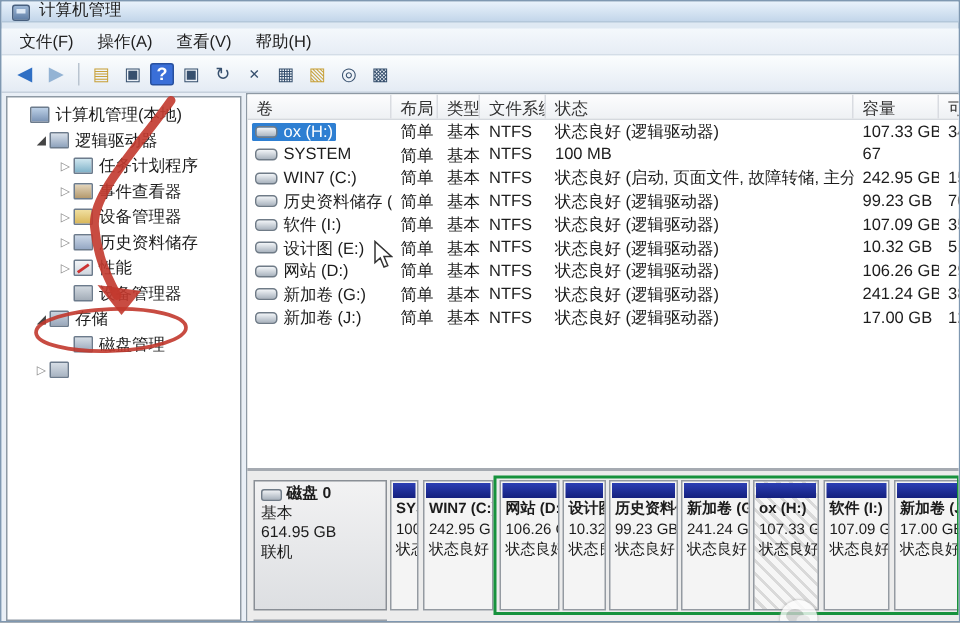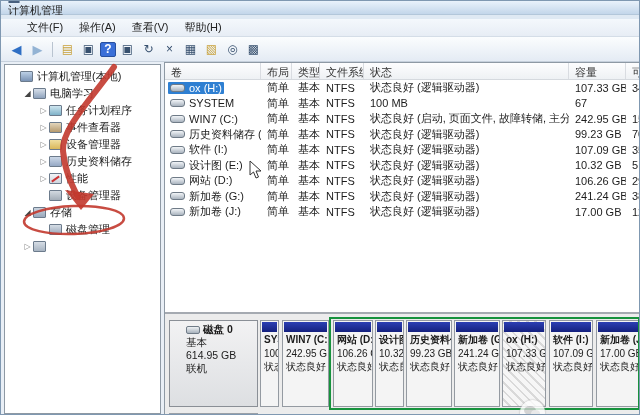--- a/index.html
+++ b/index.html
@@ -2,29 +2,29 @@
 <html><head>
 <meta charset="utf-8">
 <style>
   html,body{margin:0;padding:0;background:#888;}
   *{box-sizing:border-box;}
   .window{position:relative;width:640px;height:415px;overflow:hidden;
     font-family:"Liberation Sans","DejaVu Sans",sans-serif;font-size:11px;color:#1c1c1c;
     background:#dfe9f3;border:1px solid #7f98b1;}
   
   .titlebar{position:absolute;left:0;top:0;width:640px;height:14px;
-    background:linear-gradient(#e9f2fb,#c3d6ea);display:flex;align-items:flex-start;padding-left:7px;
-    border-bottom:1px solid #b3c7da;flex-direction:column;}
+    background:linear-gradient(#e9f2fb,#c3d6ea);display:flex;align-items:flex-end;padding-left:7px;
+    border-bottom:1px solid #b3c7da;}
   .app-icon{width:12px;height:11px;margin-right:6px;background:linear-gradient(#9db7d6,#5f7ea6);
     border:1px solid #48607f;border-radius:2px;position:relative;}
   .app-icon::after{content:"";position:absolute;left:2px;top:2px;width:6px;height:3px;background:#dce8f5;}
   .title-text{font-size:11px;color:#222;}
   
   .menubar{position:absolute;left:0;top:18px;width:640px;height:18px;background:linear-gradient(#f4f8fc,#e7edf5);
-    display:flex;align-items:center;padding-left:18px;border-bottom:1px solid #d4dde7;}
+    display:flex;align-items:center;padding-left:4px;border-bottom:1px solid #d4dde7;}
   .menu-item{padding:1px 8px;color:#222;}
   
   .toolbar{position:absolute;left:0;top:36px;width:640px;height:25px;background:linear-gradient(#fbfdfe,#e4ebf4);
     display:flex;align-items:center;padding-left:5px;border-bottom:1px solid #c6d0dc;}
   .tbi{width:19px;height:17px;margin:0 1px;display:flex;align-items:center;justify-content:center;
     font-size:12px;color:#4a6684;border-radius:2px;}
   .tbi.back{color:#2f6fc4;font-size:13px;}
   .tbi.fwd{color:#93b3d4;font-size:13px;}
   .tbi.folder{color:#c8a23c;}
   .tbi.help{background:#3a6fd8;color:#fff;font-weight:bold;width:16px;height:15px;border:1px solid #27509f;}
@@ -64,21 +64,21 @@
   .vrow div{overflow:hidden;white-space:nowrap;padding-left:6px;}
   .vname{display:flex;align-items:center;padding-left:3px !important;}
   .vname-inner{display:inline-flex;align-items:center;padding:0 2px;border-radius:1px;}
   .vname-inner.sel{background:#2e7fd2;color:#fff;}
   .drive-ico{width:15px;height:8px;border:1px solid #6f7b87;border-radius:3px;
     background:linear-gradient(#f2f5f8,#aab4bf);margin-right:4px;flex:0 0 15px;}
   
   .splitter{position:absolute;left:0;top:249px;width:477px;height:2px;background:#a5aab1;}
   .gview{position:absolute;left:0;top:251px;width:477px;height:103px;background:#ececec;}
   .diskbox{position:absolute;left:4px;top:6px;width:89px;height:87px;background:linear-gradient(#f2f2f3,#dddfe2);
-    border:1px solid #8a8f96;padding:2px 16px;font-size:10.5px;line-height:13px;}
+    border:1px solid #8a8f96;padding:2px 4px;font-size:10.5px;line-height:13px;}
   .disk-title{display:flex;align-items:center;font-weight:bold;}
   .disk-ico{width:14px;height:8px;border:1px solid #6f7b87;border-radius:2px;
     background:linear-gradient(#eef1f4,#a8b2bd);margin-right:3px;}
   .part{position:absolute;top:6px;height:87px;background:#f4f4f4;border:1px solid #949a a1;
     border:1px solid #949aa1;overflow:hidden;}
   .part .bar{height:10px;margin:1px;background:linear-gradient(#2c3fb4,#14207e);}
   .part .pl{font-size:10px;line-height:12.5px;padding:1px 3px 0 3px;white-space:nowrap;overflow:hidden;}
   .part .pl.n{font-weight:bold;}
   .part.hatch{background:repeating-linear-gradient(45deg,#f6f6f6 0 4px,#d9d9d9 4px 6px);}
   .p0{left:95px;width:19px;} .p1{left:117px;width:47px;} .p2{left:168px;width:40px;}
@@ -136,21 +136,21 @@
 
     <div class="tree">
       <div class="tree-item lvl0">
         <span class="twisty"></span>
         <span class="ticon ti-computer"></span>
         <span>计算机管理(本地)</span>
       </div>
       <div class="tree-item lvl1">
         <span class="twisty">◢</span>
         <span class="ticon ti-tools"></span>
-        <span>电脑学习</span>
+        <span>逻辑驱动器</span>
       </div>
       <div class="tree-item lvl2">
         <span class="twisty hollow">▷</span>
         <span class="ticon ti-scheduler"></span>
         <span>任务计划程序</span>
       </div>
       <div class="tree-item lvl2">
         <span class="twisty hollow">▷</span>
         <span class="ticon ti-events"></span>
         <span>事件查看器</span>

